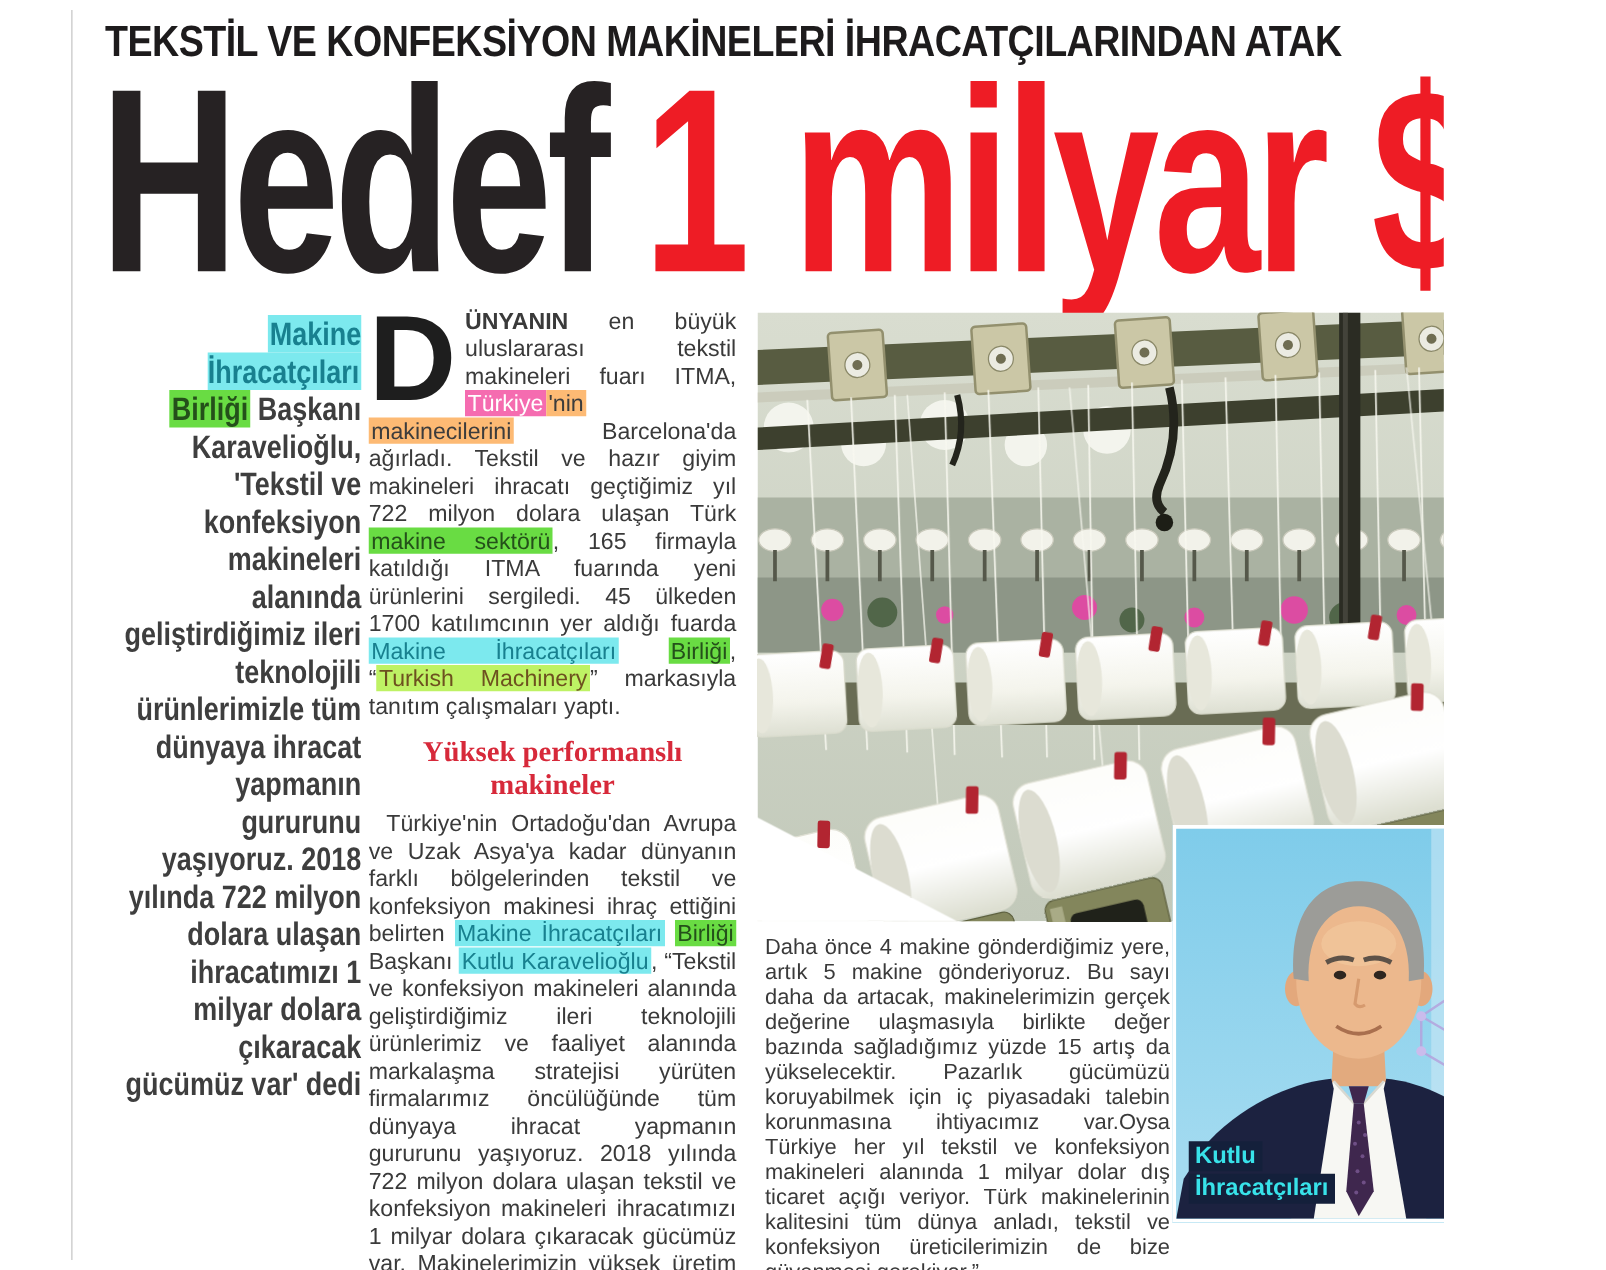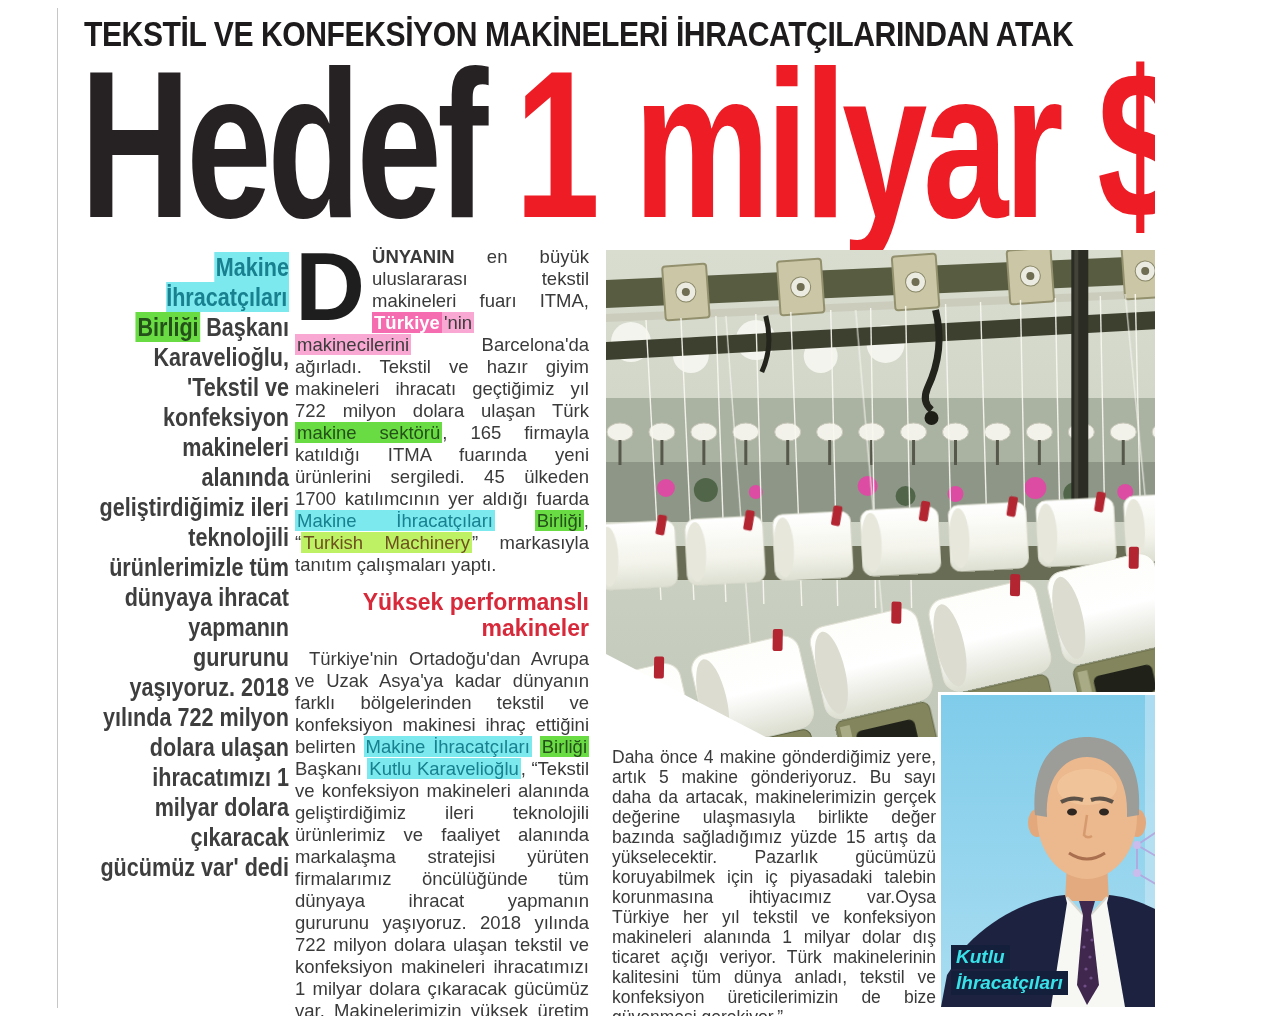--- a/index.html
+++ b/index.html
@@ -31,43 +31,44 @@
     position:absolute;left:295px;top:246px;width:294px;
     font-size:18.5px;line-height:22px;color:#3a3a3a;text-align:justify;
   }
   .mid-col p{margin:0;}
   .dropcap{
     float:left;font-size:97px;line-height:76px;font-weight:700;color:#1e1e1e;
     margin:3px 7px 0 0;
   }
   .subhead{
     margin:13px 0 7px 0;font-size:23px;line-height:26px;font-weight:700;color:#d7293a;
-    text-align:right;
+    text-align:center;
+    font-family:Liberation Serif, serif;
   }
   .p-indent{text-indent:14px;}
   
   .hl{padding:0 2px;}
   .hl-cyan{background:#7ce9ee;color:#18808f;}
   .hl-green{background:#69dc43;color:#24501a;}
-  .hl-pink{background:#f9a8d4;color:#3c3c3c;}
-  .hl-pinkw{background:#f56cb0;color:#ffffff;font-weight:bold;}
+  .hl-pink{background:#fdba74;color:#3c3c3c;}
+  .hl-pinkw{background:#f56cb0;color:#ffffff;}
   .hl-orange{background:#bef264;color:#6d511f;}
   .seg-bold{font-weight:700;}
   
   .machine-photo{
     position:absolute;left:606px;top:250px;width:679px;height:487px;margin:0;
   }
   .machine-photo svg{display:block;width:100%;height:100%;}
   .right-col{
     position:absolute;left:612px;top:747px;width:324px;margin:0;
     font-size:17.5px;line-height:20px;color:#3a3a3a;text-align:justify;
   }
   .portrait{
-    position:absolute;left:938px;top:692px;width:294px;height:318px;margin:0;
-    border:3px solid #ffffff;box-sizing:border-box;background:#8ed2ea;font-style:italic;
+    position:absolute;left:938px;top:660px;width:294px;height:318px;margin:0;
+    border:3px solid #ffffff;box-sizing:border-box;background:#8ed2ea;
   }
   .portrait svg{display:block;width:100%;height:100%;}
   .portrait-caption{
     position:absolute;left:10px;bottom:12px;display:flex;flex-direction:column;
     align-items:flex-start;gap:2px;
   }
   .portrait-caption span{
     display:inline-block;background:#14203b;color:#38e2e9;
     font-size:19px;line-height:22px;font-weight:700;padding:1px 5px;
   }

